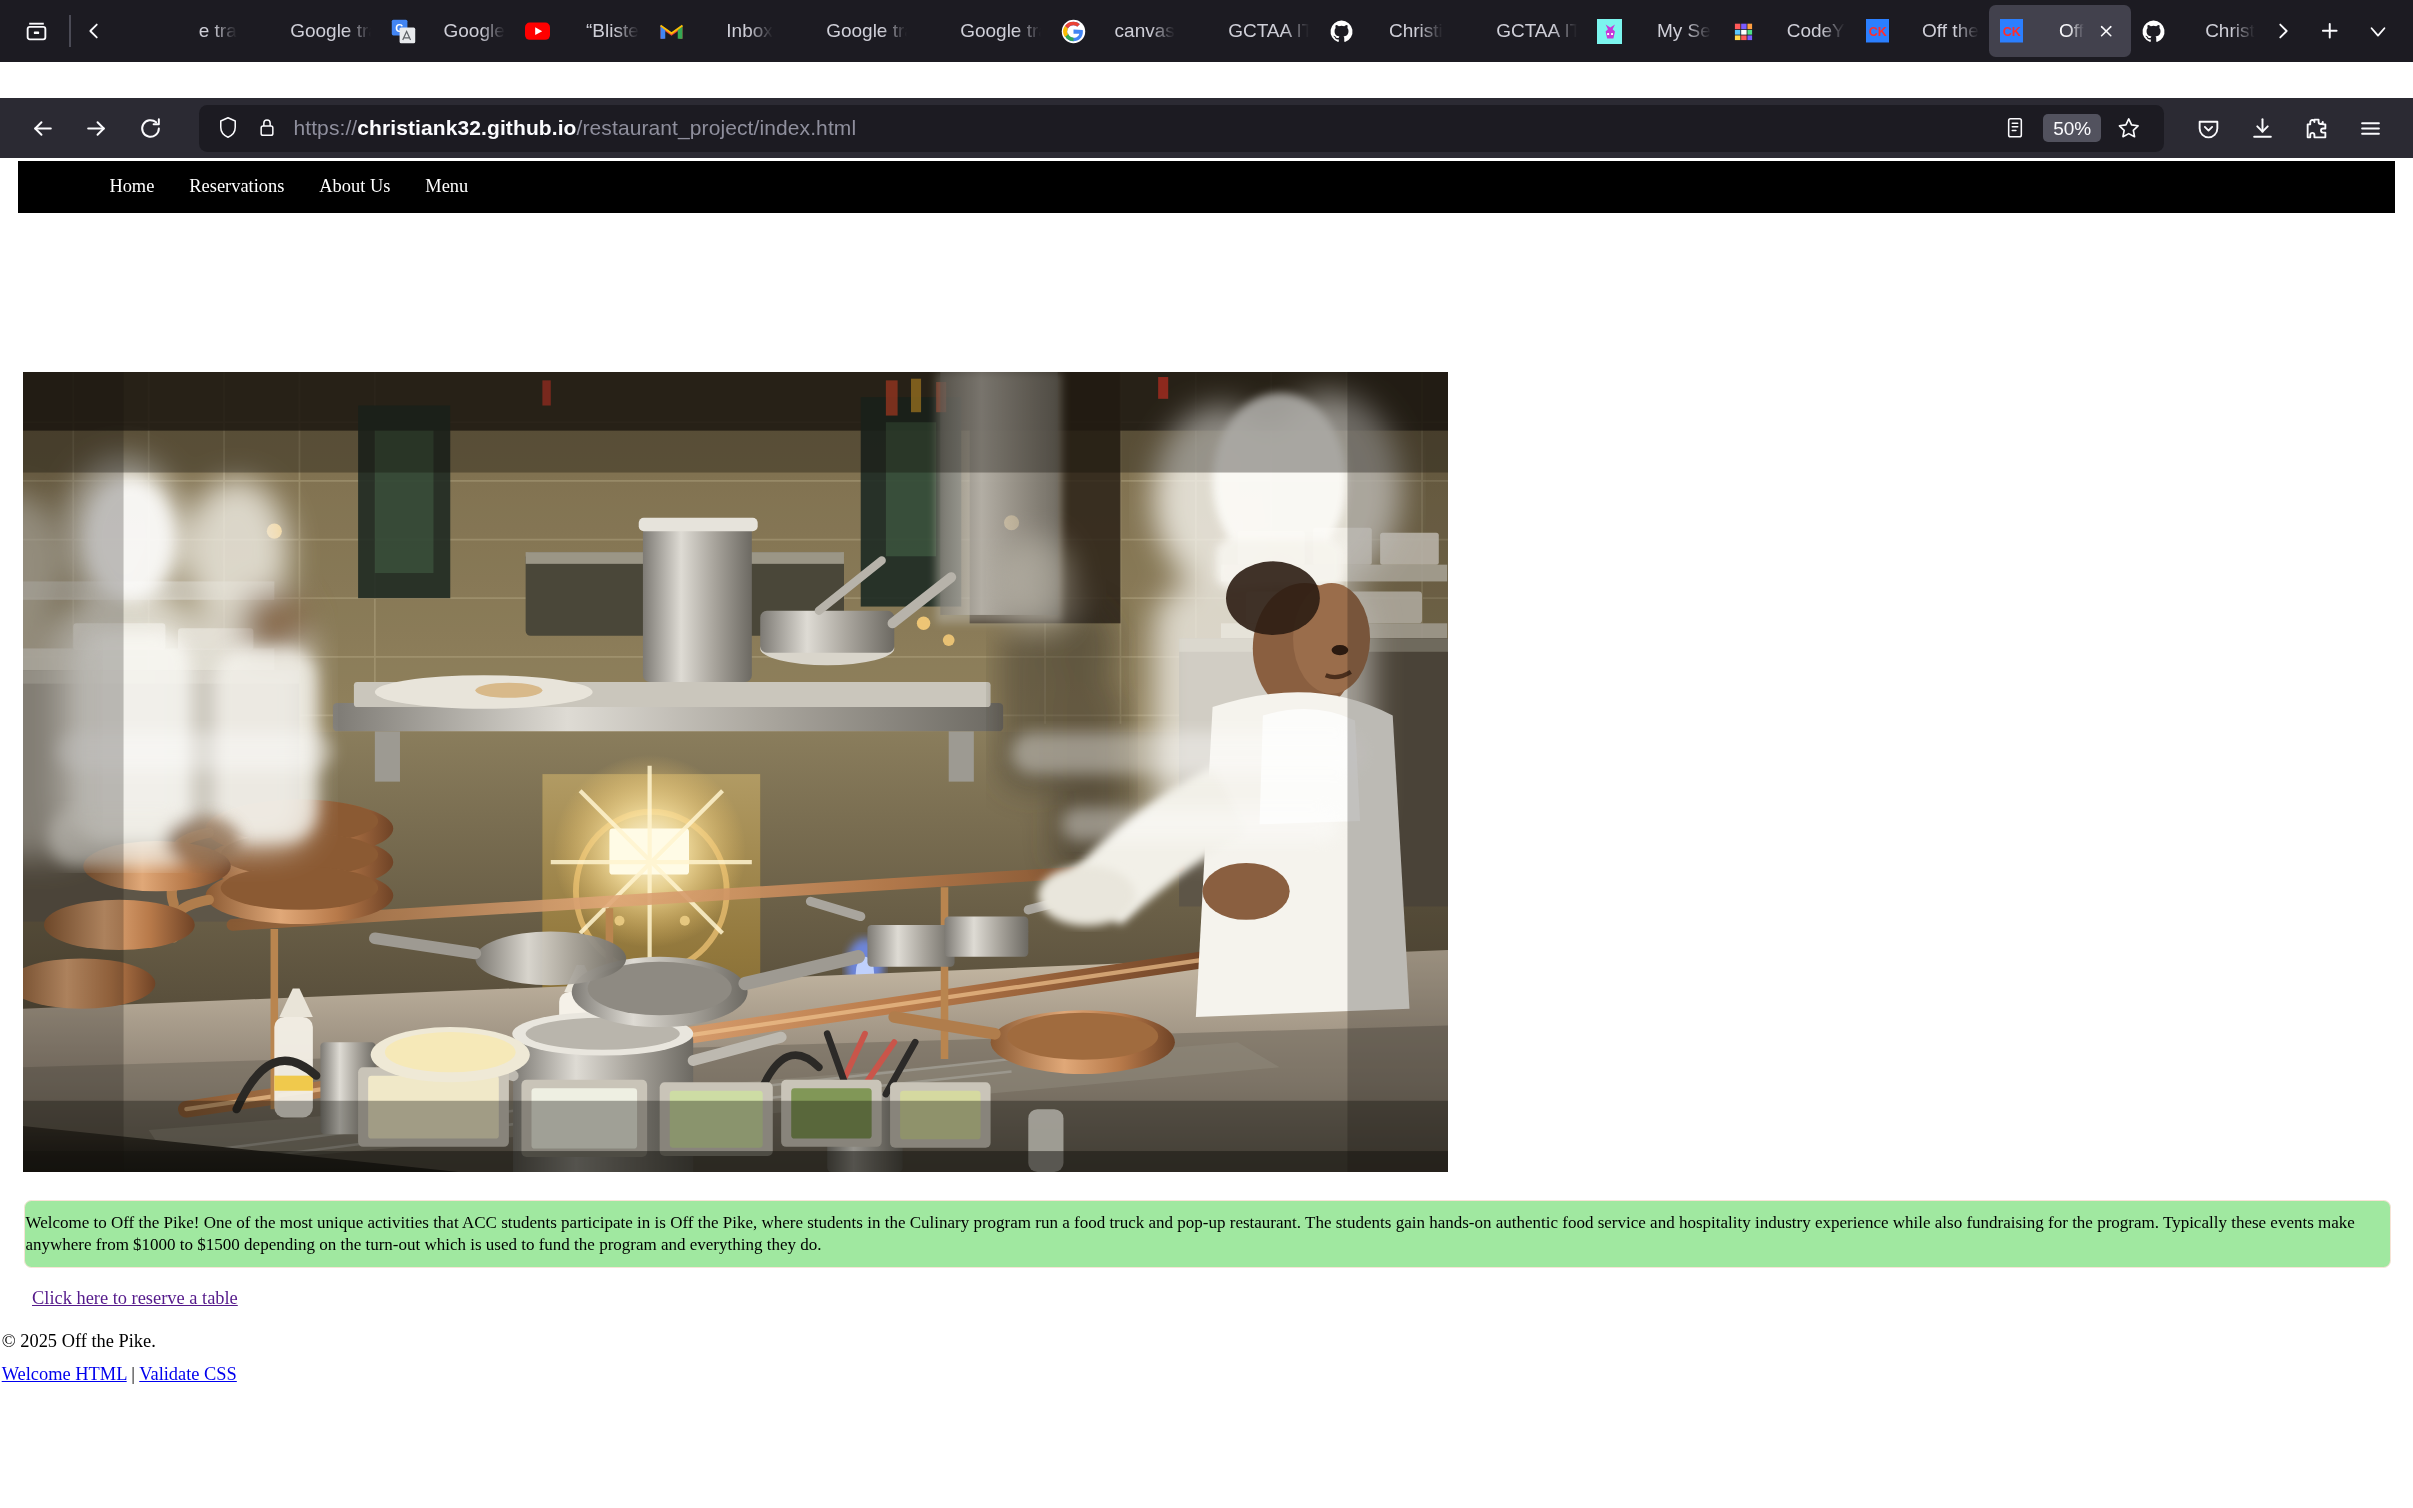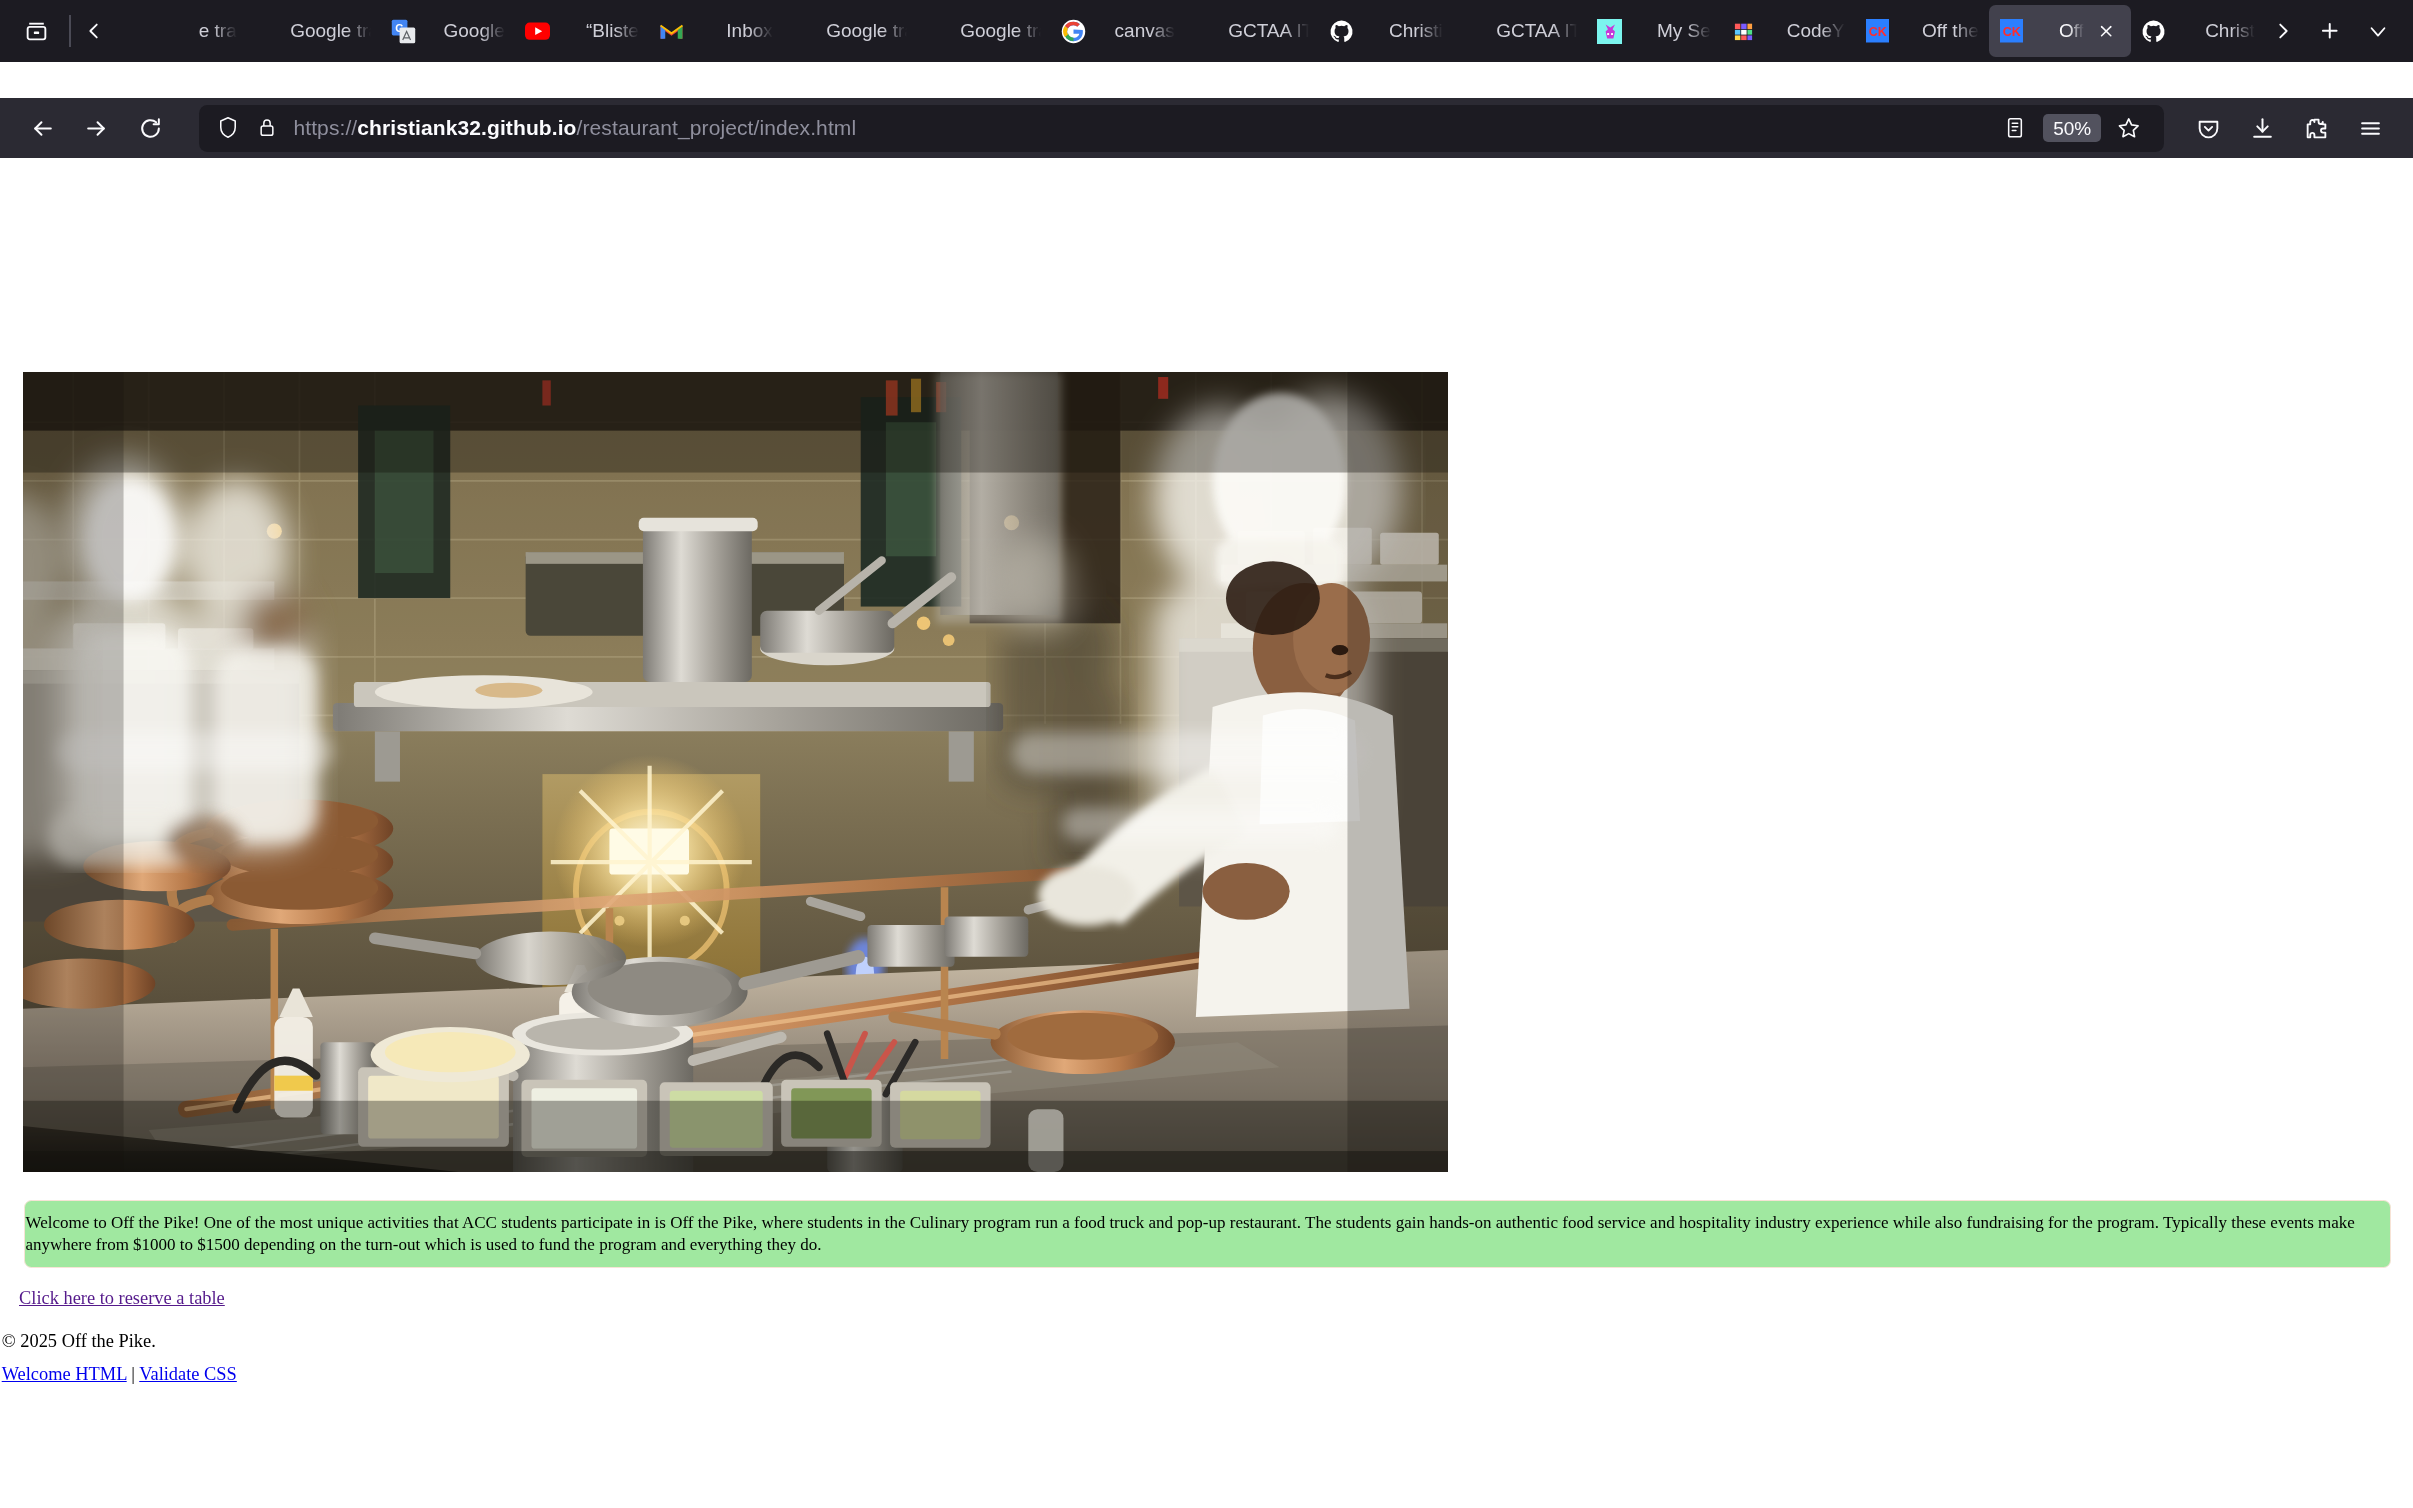--- a/index.html
+++ b/index.html
@@ -94,21 +94,21 @@
 
   .welcome {
     position:absolute; left:23.5px; top:1042px; width:2367px;
     background:#a0e8a0; border:1.7px solid #f7e3d6; border-radius:7.5px;
     padding: 11px 1px;
   }
   .welcome p {
     font-family:"Liberation Serif", serif; font-size:17px; line-height:1.28; color:#000;
   }
 
-  .reserve-link { position:absolute; left:19px; top:1130px; }
+  .reserve-link { position:absolute; left:32px; top:1130px; }
   .reserve-link a {
     font-family:"Liberation Serif", serif; font-size:18.4px; color:#551a8b;
     text-decoration:underline;
   }
 
   .footer { position:absolute; left:1.7px; top:1173px; width:2410px; }
   .footer p {
     font-family:"Liberation Serif", serif; font-size:18.4px; color:#000;
     margin-bottom: 11.7px; line-height:1.15;
   }
@@ -406,20 +406,28 @@
           <line x1="4" y1="7" x2="20" y2="7"></line>
             <line x1="4" y1="12" x2="20" y2="12"></line>
             <line x1="4" y1="17" x2="20" y2="17"></line>
         </svg>
       </div>
     </div>
   </div>
 
   <div class="page">
 
+    <nav class="site-nav">
+      <ul>
+        <li><a href="#">Home</a></li>
+        <li><a href="#">Reservations</a></li>
+        <li><a href="#">About Us</a></li>
+        <li><a href="#">Menu</a></li>
+      </ul>
+    </nav>
 
     <div class="hero">
       <svg viewBox="0 0 1701 955" preserveAspectRatio="none">
         <defs>
           <linearGradient id="bgWall" x1="0" y1="0" x2="0" y2="1">
             <stop offset="0%" stop-color="#6e6147"></stop>
             <stop offset="45%" stop-color="#8a7d5c"></stop>
             <stop offset="100%" stop-color="#3b3328"></stop>
           </linearGradient>
           <linearGradient id="counterTop" x1="0" y1="0" x2="0" y2="1">

